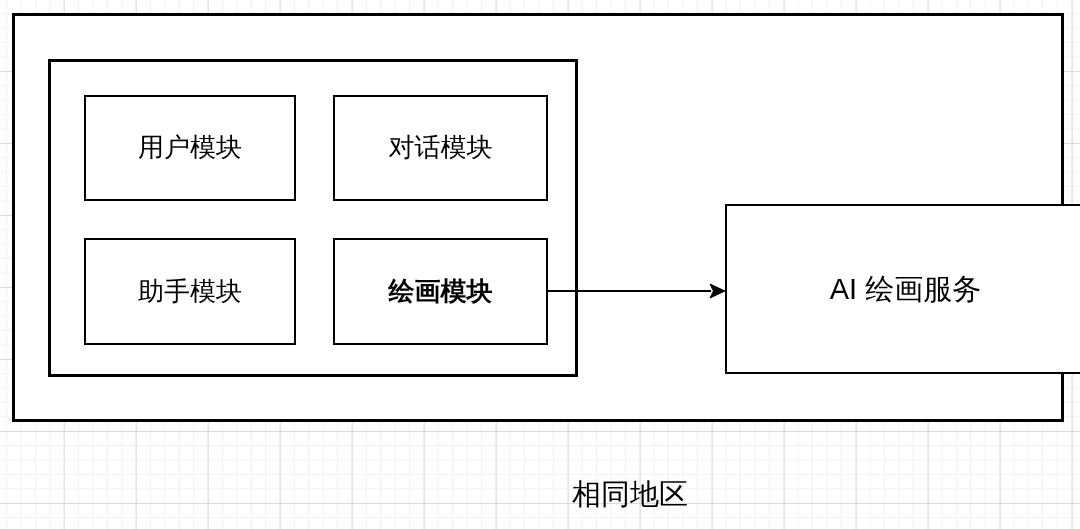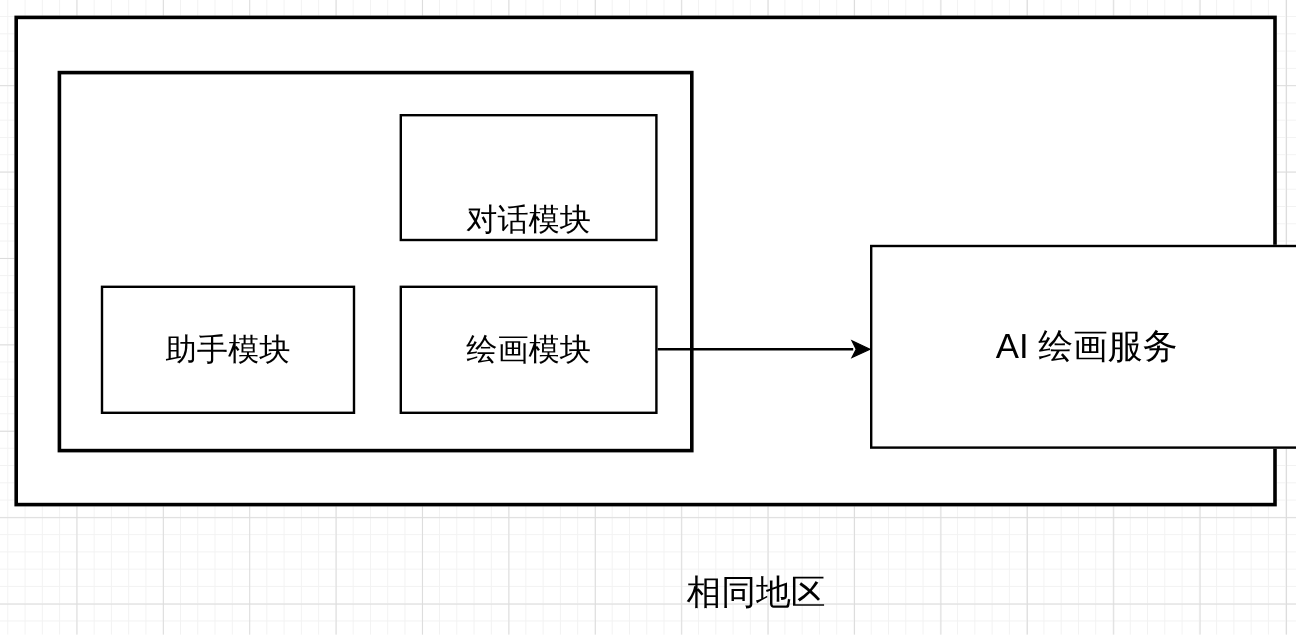--- a/index.html
+++ b/index.html
@@ -52,23 +52,23 @@
   .module-box {
     display: flex;
     align-items: center;
     justify-content: center;
     font-size: 26px;
     line-height: 1.2;
     text-align: center;
   }
 
   .module-user      { left: 84px;  top: 95px;  width: 212px; height: 106px; }
-  .module-dialog    { left: 333px; top: 95px;  width: 215px; height: 106px; align-items: flex-end; }
+  .module-dialog    { left: 333px; top: 95px;  width: 215px; height: 106px; }
   .module-assistant { left: 84px;  top: 238px; width: 212px; height: 107px; }
-  .module-drawing   { left: 333px; top: 238px; width: 215px; height: 107px; }
+  .module-drawing   { left: 333px; top: 238px; width: 215px; height: 107px; font-weight: bold; }
 
   .provider-box {
     left: 725px;
     top: 204px;
     width: 361px;
     height: 170px;
     display: flex;
     flex-direction: column;
     align-items: center;
     justify-content: center;
@@ -99,20 +99,23 @@
 </style>
 </head>
 <body>
 
 <div class="canvas">
 
   <div class="shape outer-group"></div>
 
   <div class="shape inner-group"></div>
 
+  <div class="shape module-box module-user">
+    <span>用户模块</span>
+  </div>
 
   <div class="shape module-box module-dialog">
     <span>对话模块</span>
   </div>
 
   <div class="shape module-box module-assistant">
     <span>助手模块</span>
   </div>
 
   <div class="shape module-box module-drawing">

